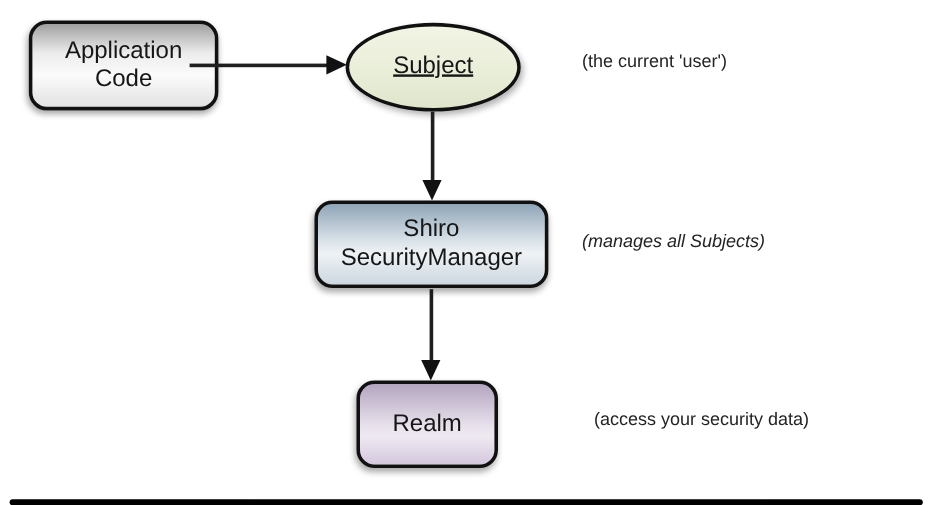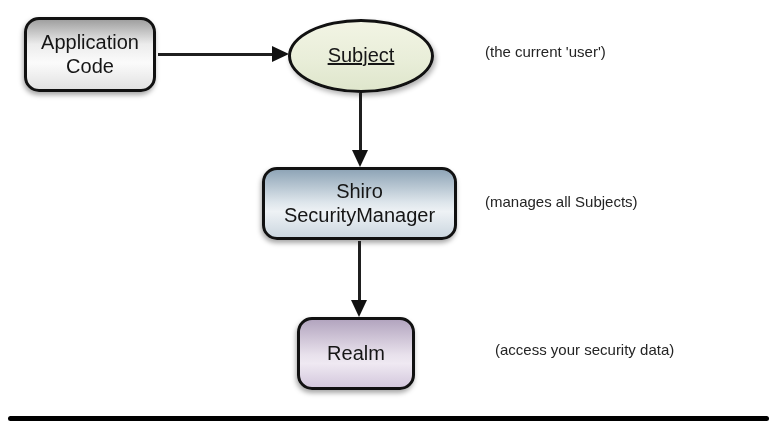--- a/index.html
+++ b/index.html
@@ -25,21 +25,21 @@
     font-size: 20px;
     line-height: 1.18;
     box-sizing: border-box;
   }
   .node-rect {
     border: 3px solid #111111;
     border-radius: 15px;
     box-shadow: -1px 3px 5px rgba(0,0,0,0.35);
   }
   .node-app {
-    left: 24px; top: 17px; width: 132px; height: 75px;
+    left: 24px; top: 17px; width: 158px; height: 75px;
     background: linear-gradient(180deg, #a0a0a0 0%, #ececec 35%, #fbfbfb 62%, #e2e2e2 100%);
   }
   .node-ellipse {
     left: 288px; top: 19px; width: 146px; height: 74px;
     border: 3px solid #111111;
     border-radius: 50%;
     background: linear-gradient(180deg, #f2f4e4 0%, #e9eed9 55%, #dfe6cc 100%);
     box-shadow: 2px 3px 5px rgba(0,0,0,0.30);
     text-decoration: underline;
   }
@@ -84,21 +84,21 @@
     border-top: 17px solid #111111;
   }
 
   .annotation {
     position: absolute;
     color: #242424;
     font-size: 15px;
     white-space: nowrap;
   }
   .annotation-subject { left: 485px; top: 43px; }
-  .annotation-sm { left: 485px; top: 193px; }
+  .annotation-sm { left: 485px; top: 193px; font-style: italic; }
   .annotation-realm { left: 495px; top: 341px; }
 
   .watermark {
     position: absolute;
     right: 10px; top: 387px;
     font-size: 17px;
     color: #c9c9c9;
     letter-spacing: 1px;
     white-space: nowrap;
   }

